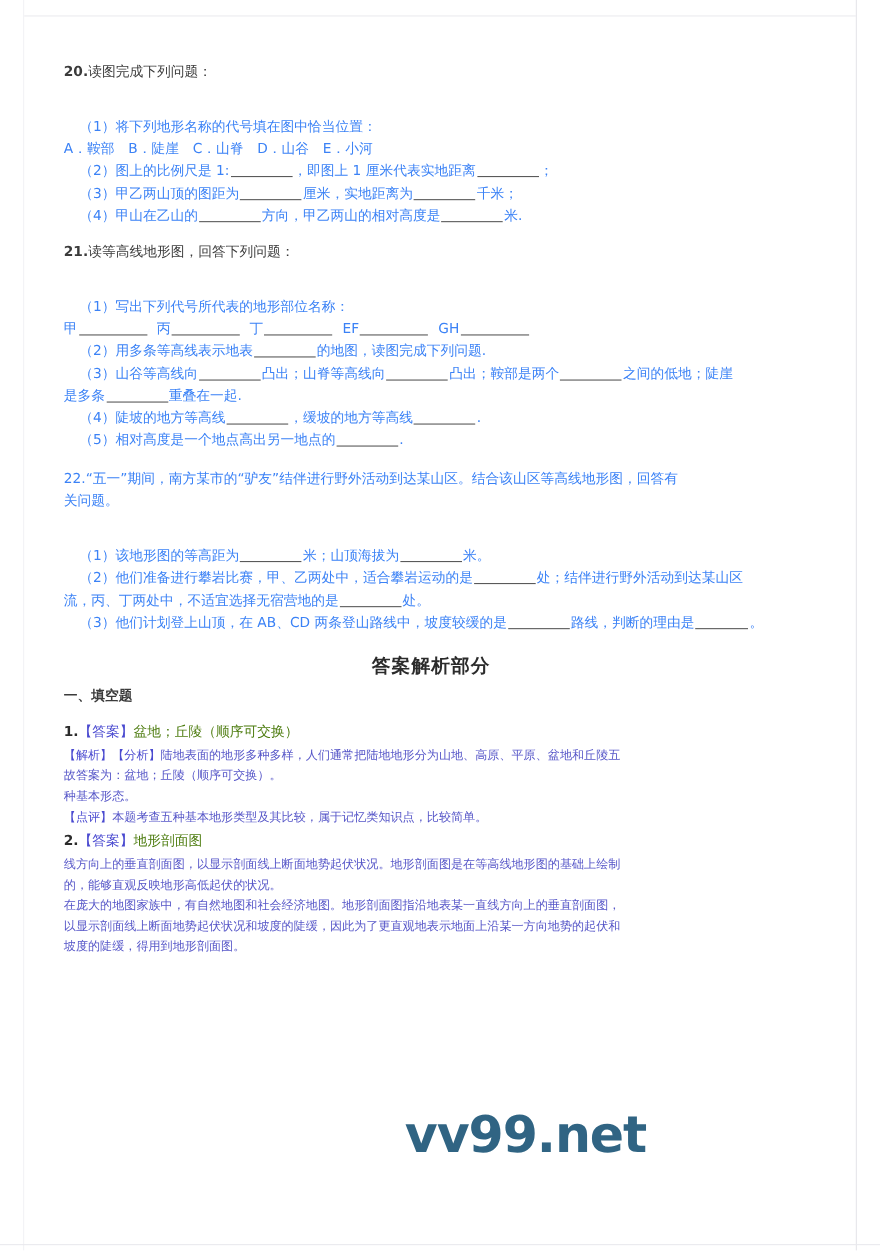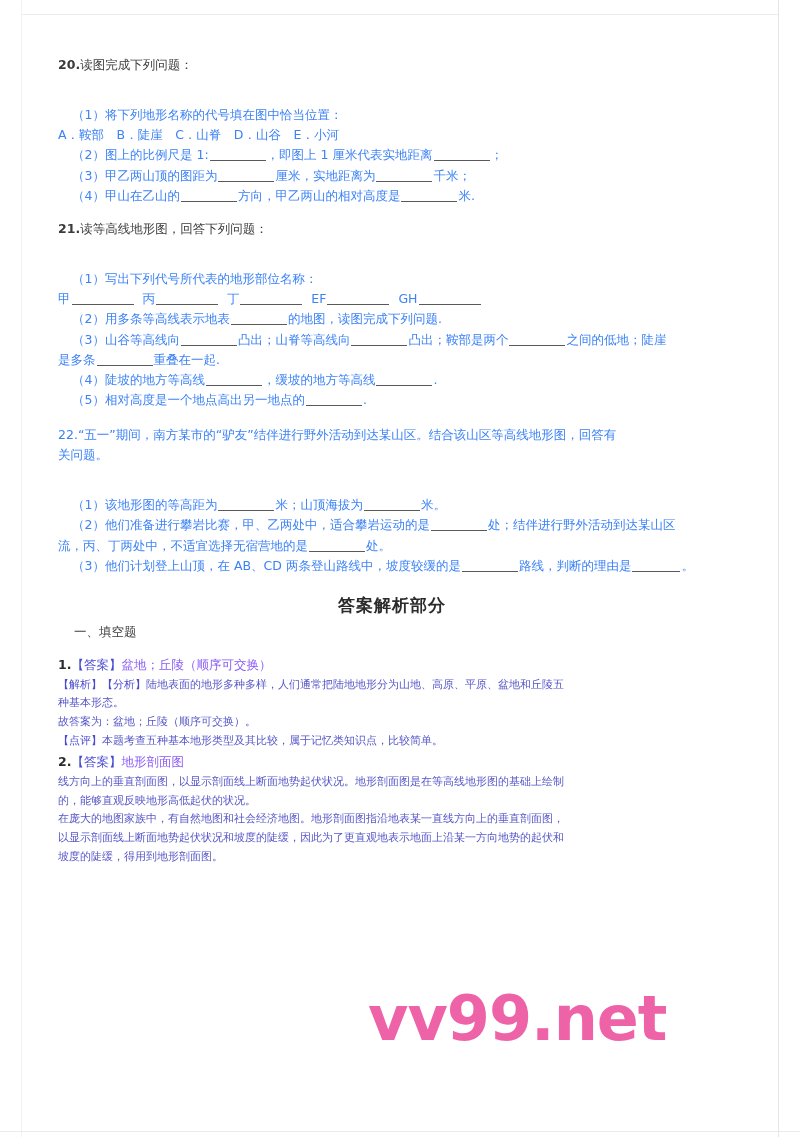--- a/index.html
+++ b/index.html
@@ -42,26 +42,26 @@
     position: absolute;
     left: 0px; right: 0px; top: 1131px;
     height: 1px;
     background: #e9e9ee;
   }
 
   
   .watermark {
     position: absolute;
     left: 368px;
-    top: 982px;
-    font-family: "DejaVu Sans", "Liberation Sans", sans-serif;
-    font-size: 62px;
+    top: 1004px;
+    font-family: "DejaVu Sans", "Liberation Sans", sans-serif;
+    font-size: 46px;
     font-weight: bold;
     letter-spacing: -1px;
-    color: #ec4899;
+    color: #0c4a6e;
     opacity: 0.85;
     z-index: 0;
     white-space: nowrap;
     user-select: none;
   }
 
   .content {
     position: relative;
     z-index: 2;
     padding: 56px 74px 0 58px;
@@ -108,36 +108,37 @@
     font-weight: bold;
     color: #2b2b2b;
     margin: 18px 0 5px 0;
     letter-spacing: 1px;
     font-family: "DejaVu Sans", "Liberation Sans", sans-serif;
   }
 
   .sub-title {
     font-size: 12.5px;
     color: #3b3b3b;
-    margin: 0 0 12px 16px;
+    margin: 0 0 12px 0;
     line-height: 1.6;
+    font-weight: bold;
   }
 
   
   .ans-line {
     font-size: 12.5px;
     line-height: 1.72;
     margin: 0;
     color: #3b3b3b;
     font-family: "DejaVu Sans", "Liberation Sans", sans-serif;
   }
   .ans-line .idx { color: #2b2b2b; font-weight: bold; }
   .tag { color: #4a4ad0; }
   .ana-text { color: #5656c8; }
-  .blk { color: #8b5cf6; }
+  .blk { color: #4d7c0f; font-family: Liberation Mono, monospace; }
   .ana-para {
     font-size: 11px;
     line-height: 1.72;
     margin: 0;
     color: #5656c8;
     text-align: justify;
     font-family: "DejaVu Sans", "Liberation Sans", sans-serif;
   }
 </style>
 </head>
@@ -250,24 +251,24 @@
     <p class="sub-title">一、填空题</p>
 
     <div>
       <p class="ans-line">
         <span class="idx">1.</span><span class="tag">【答案】</span><span class="blk">盆地；丘陵（顺序可交换）</span>
       </p>
       <p class="ana-para">
         <span class="tag">【解析】【分析】</span><span class="ana-text">陆地表面的地形多种多样，人们通常把陆地地形分为山地、高原、平原、盆地和丘陵五</span>
       </p>
       <p class="ana-para">
+        <span class="ana-text">故答案为：盆地；丘陵（顺序可交换）。</span>
+      </p>
+      <p class="ana-para">
         <span class="ana-text">种基本形态。</span>
-      </p>
-      <p class="ana-para">
-        <span class="ana-text">故答案为：盆地；丘陵（顺序可交换）。</span>
       </p>
       <p class="ana-para">
         <span class="tag">【点评】</span><span class="ana-text">本题考查五种基本地形类型及其比较，属于记忆类知识点，比较简单。</span>
       </p>
     </div>
 
     <div>
       <p class="ans-line">
         <span class="idx">2.</span><span class="tag">【答案】</span><span class="blk">地形剖面图</span>
       </p>

